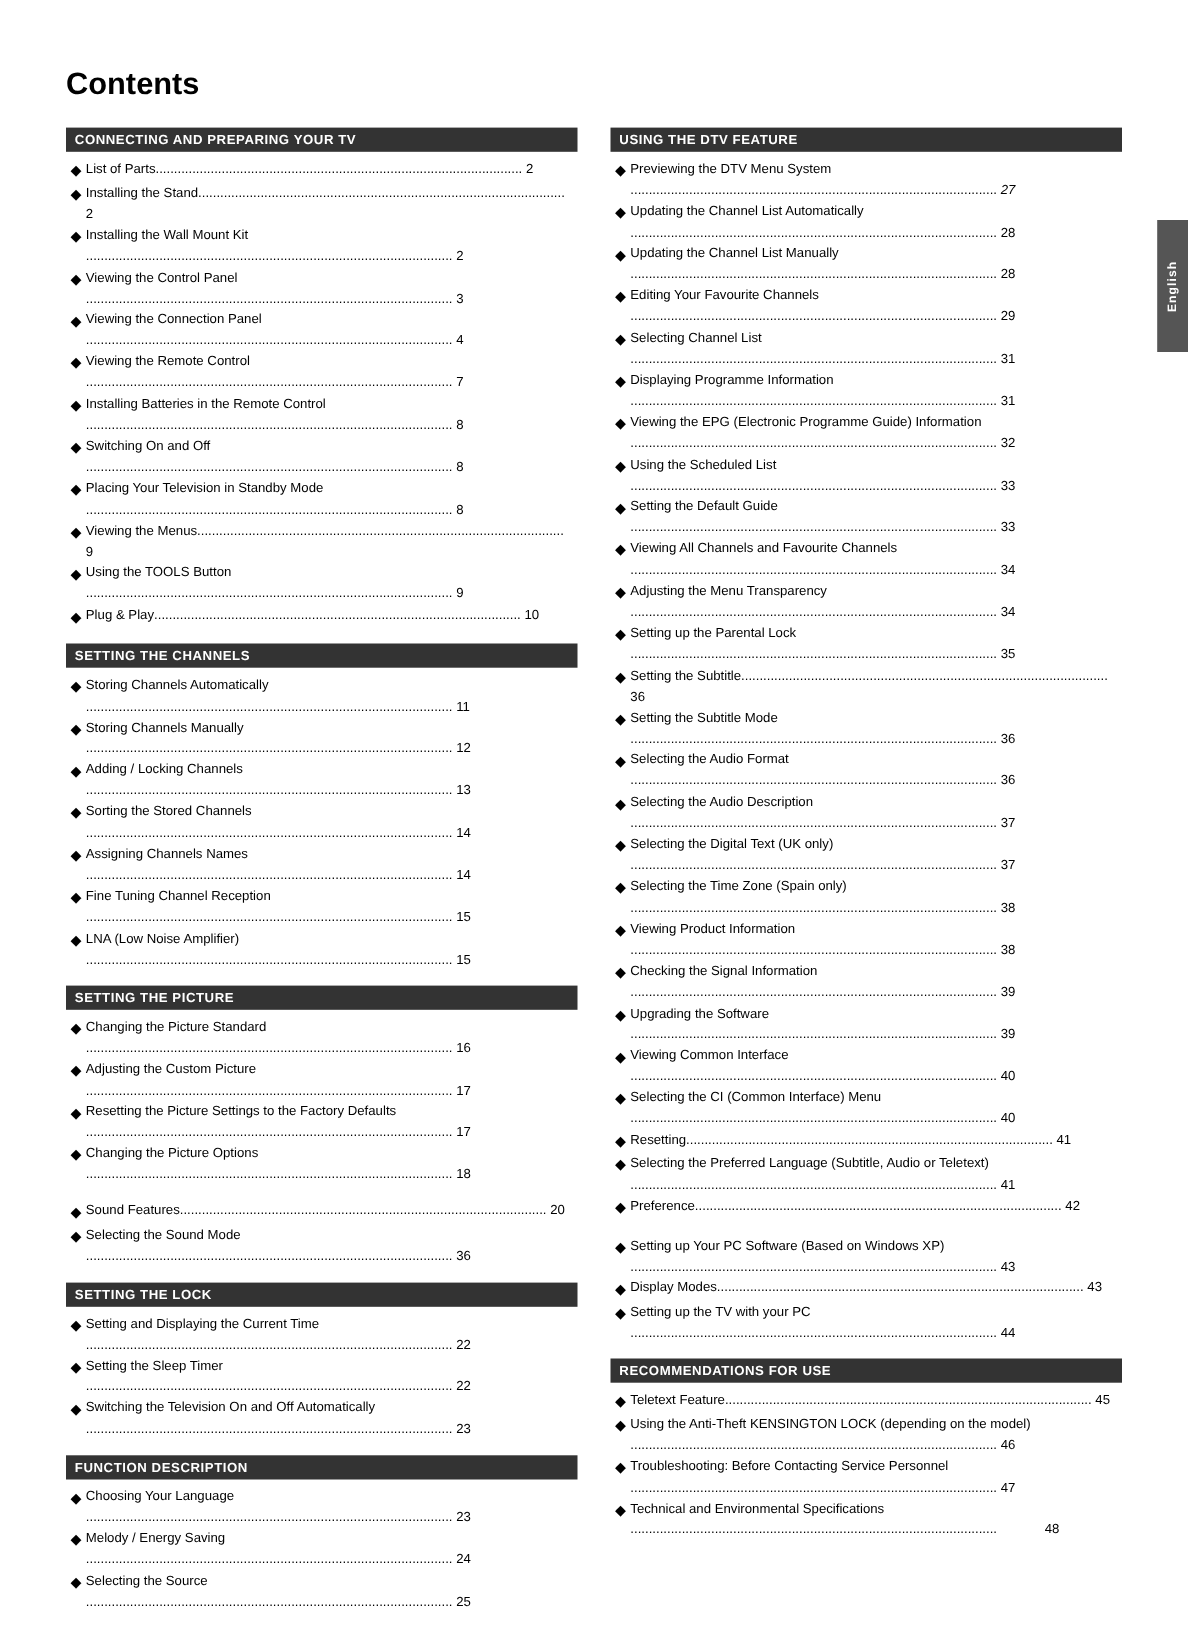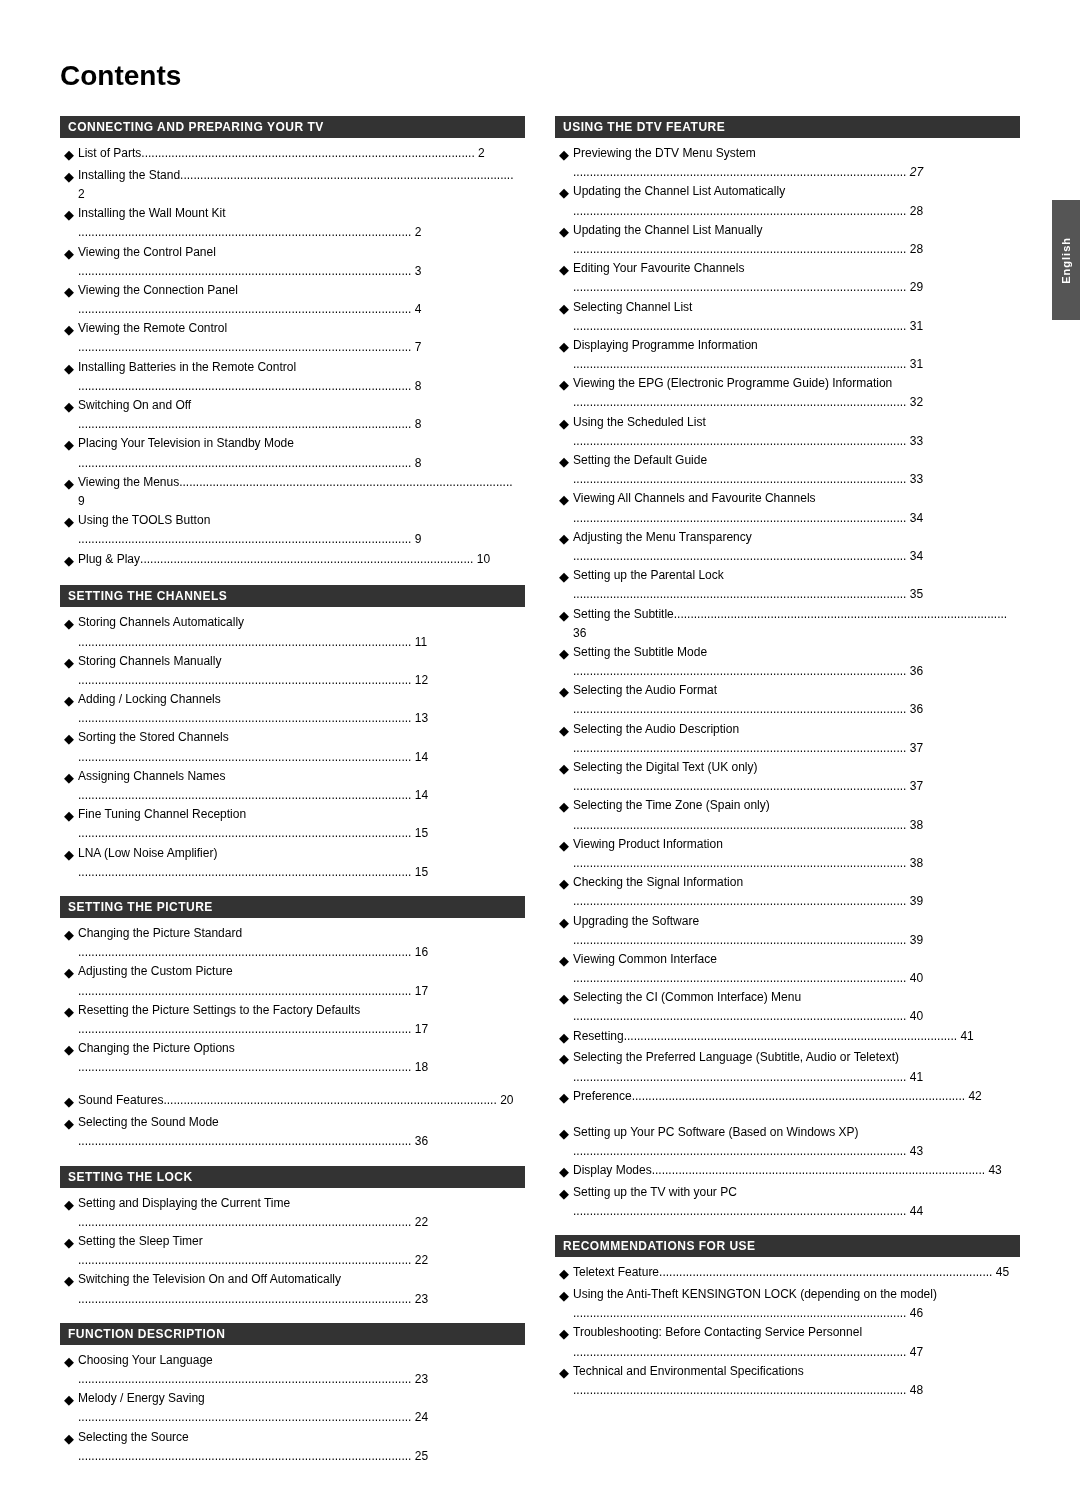--- a/index.html
+++ b/index.html
@@ -388,21 +388,21 @@
             <li>
               <span class="diamond">◆</span>
               <span class="item-text">Using the Anti-Theft KENSINGTON LOCK (depending on the model)<span style="display: inline-block; overflow: hidden; white-space: nowrap; vertical-align: bottom;"> ....................................................................................................</span><span style="white-space: nowrap;"> 46</span></span>
             </li>
             <li>
               <span class="diamond">◆</span>
               <span class="item-text">Troubleshooting: Before Contacting Service Personnel<span style="display: inline-block; overflow: hidden; white-space: nowrap; vertical-align: bottom;"> ....................................................................................................</span><span style="white-space: nowrap;"> 47</span></span>
             </li>
             <li>
               <span class="diamond">◆</span>
-              <span class="item-text">Technical and Environmental Specifications<span style="display: inline-block; overflow: hidden; white-space: nowrap; vertical-align: bottom;"> ....................................................................................................</span><span style="white-space: nowrap;"> 48</span></span>
+              <span class="item-text">Technical and Environmental Specifications<span style="display: inline-block; overflow: hidden; white-space: nowrap; vertical-align: bottom;"> ....................................................................................................</span><span style="white-space: nowrap; margin-left: 40px;"> 48</span></span>
             </li>
           </ul>
         </div>
       </div>
 
   </div>
 
 </div>
 
 </body></html>

